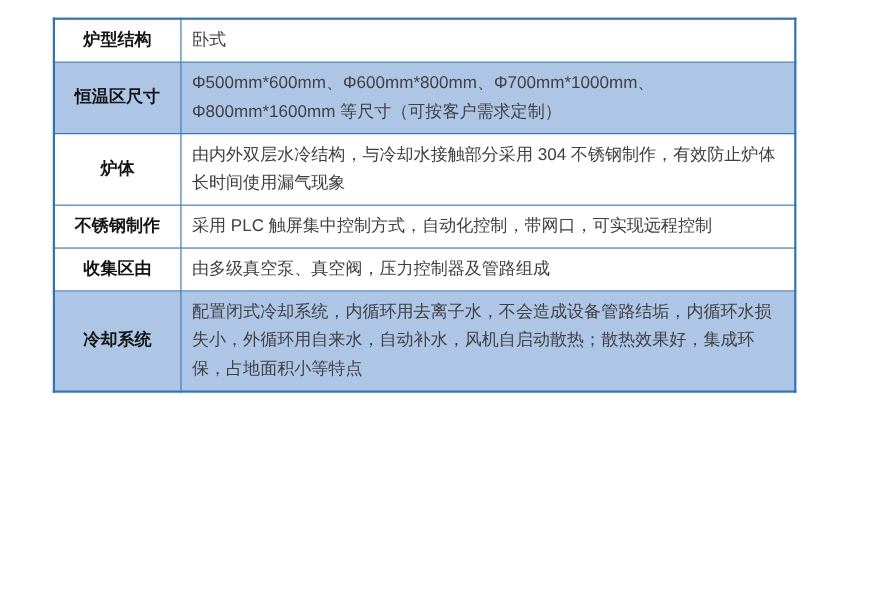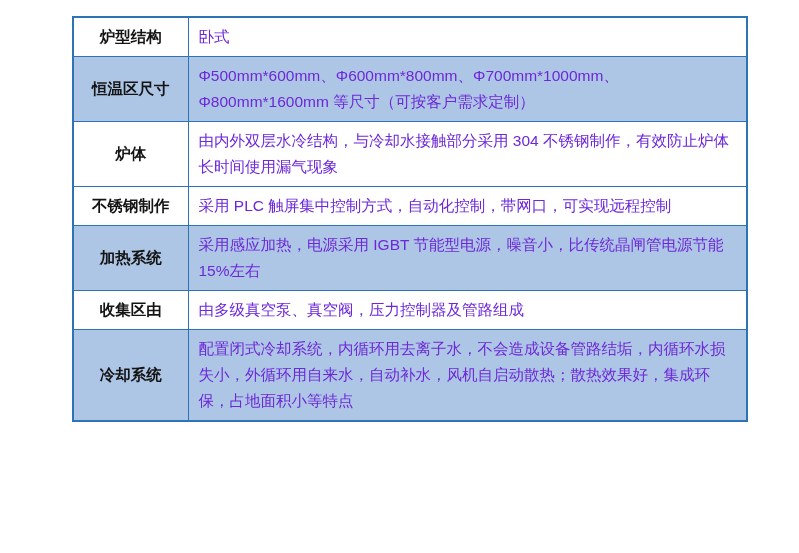--- a/index.html
+++ b/index.html
@@ -10,21 +10,21 @@
   .page {
     position: relative;
     width: 799px;
     height: 553px;
     background: #ffffff;
     font-family: "Liberation Sans", sans-serif;
     overflow: hidden;
   }
   table.spec-table {
     position: absolute;
-    left: 72px;
+    left: 48px;
     top: 16px;
     width: 676px;
     border-collapse: collapse;
     table-layout: fixed;
     border: 2px solid #2E74B5;
   }
   table.spec-table th,
   table.spec-table td {
     border: 1px solid #2E74B5;
     box-sizing: border-box;
@@ -36,21 +36,21 @@
   }
   table.spec-table th {
     width: 115px;
     text-align: center;
     font-weight: bold;
     color: #141414;
     padding: 6px 4px;
   }
   table.spec-table td {
     text-align: left;
-    color: #6d28d9;
+    color: #404040;
   }
   tr.shaded {
     background: #AEC6E6;
   }
   td.footer-cell {
     font-weight: bold;
     color: #141414;
   }
 </style>
 </head>
@@ -68,24 +68,20 @@
           <td>Φ500mm*600mm、Φ600mm*800mm、Φ700mm*1000mm、Φ800mm*1600mm 等尺寸（可按客户需求定制）</td>
         </tr>
         <tr>
           <th>炉体</th>
           <td>由内外双层水冷结构，与冷却水接触部分采用 304 不锈钢制作，有效防止炉体长时间使用漏气现象</td>
         </tr>
         <tr>
           <th>不锈钢制作</th>
           <td>采用 PLC 触屏集中控制方式，自动化控制，带网口，可实现远程控制</td>
         </tr>
-        <tr class="shaded">
-          <th>加热系统</th>
-          <td>采用感应加热，电源采用 IGBT 节能型电源，噪音小，比传统晶闸管电源节能 15%左右</td>
-        </tr>
         <tr>
           <th>收集区由</th>
           <td>由多级真空泵、真空阀，压力控制器及管路组成</td>
         </tr>
         <tr class="shaded">
           <th>冷却系统</th>
           <td>配置闭式冷却系统，内循环用去离子水，不会造成设备管路结垢，内循环水损失小，外循环用自来水，自动补水，风机自启动散热；散热效果好，集成环保，占地面积小等特点</td>
         </tr>
       </tbody>
   </table>

